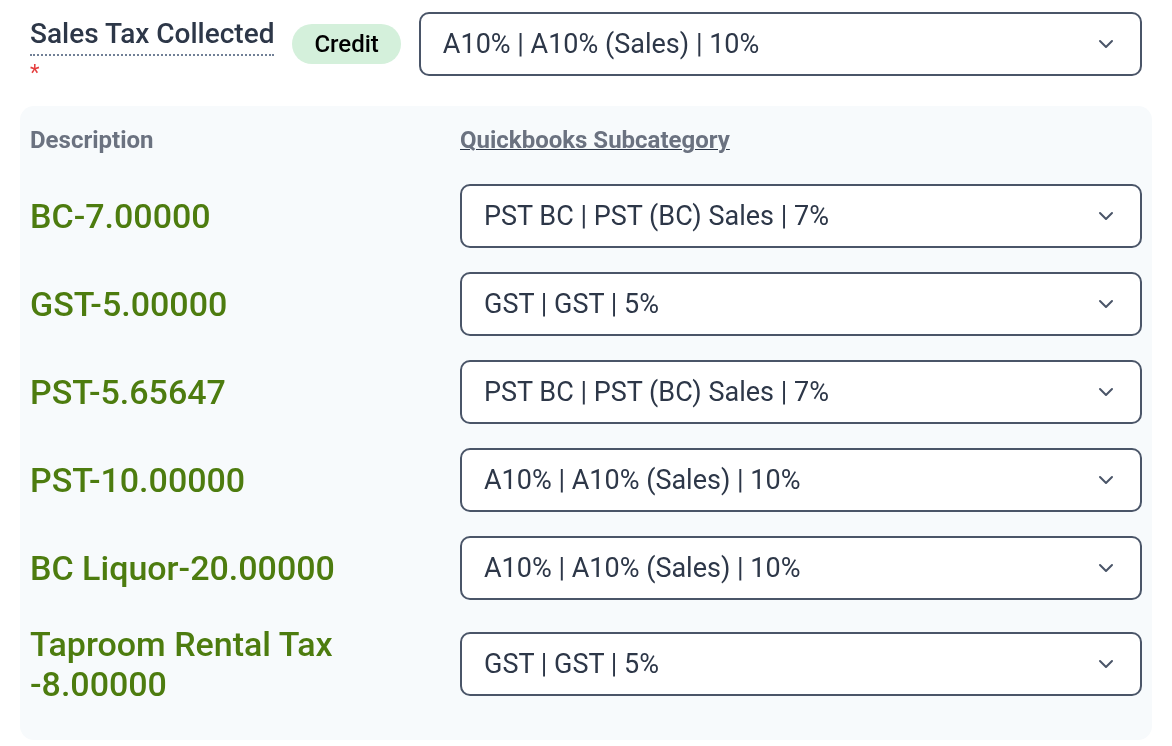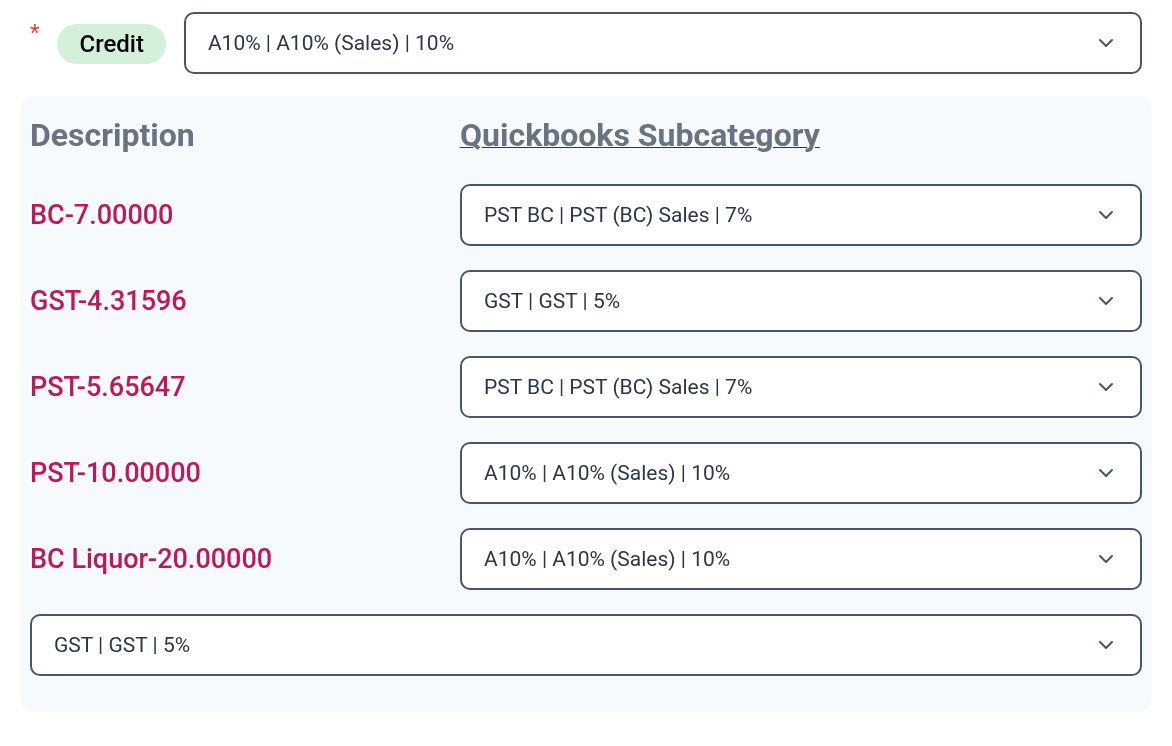--- a/index.html
+++ b/index.html
@@ -48,21 +48,21 @@
       padding: 6px 22px;
       border-radius: 999px;
       margin-top: 14px;
       white-space: nowrap;
     }
     .select-box {
       flex: 1;
       border: 2px solid #4a5568;
       border-radius: 10px;
       padding: 14px 22px;
-      font-size: 21px;
+      font-size: 27px;
       color: #2d3748;
       display: flex;
       align-items: center;
       justify-content: space-between;
       background: #ffffff;
       cursor: pointer;
       min-height: 62px;
     }
     .select-box-top {
       margin-top: 2px;
@@ -86,43 +86,44 @@
     }
     .col-desc {
       width: 430px;
       flex-shrink: 0;
     }
     .col-qb {
       flex: 1;
       text-decoration: underline;
     }
     .header-text {
-      font-size: 32px;
+      font-size: 24px;
       font-weight: 700;
       color: #6b7280;
     }
     .row {
       display: flex;
       align-items: center;
       padding: 12px 10px;
     }
     .desc-text {
-      font-size: 27px;
+      font-size: 34px;
       font-weight: 500;
-      color: #be185d;
+      color: #4d7c0f;
     }
     .row .select-box {
       flex: 1;
     }
   </style>
 </head>
 <body>
 
 <div class="top-row">
   <div class="field-label">
+    <span class="field-label-text">Sales Tax Collected</span>
     <span class="required-star">*</span>
   </div>
   <span class="credit-badge">Credit</span>
   <div class="select-box select-box-top">
     <span>A10% | A10% (Sales) | 10%</span>
     <svg class="chevron" viewBox="0 0 24 24" fill="none" stroke="#4a5568" stroke-width="2" stroke-linecap="round" stroke-linejoin="round">
       <polyline points="6 9 12 15 18 9"></polyline>
     </svg>
   </div>
 </div>
@@ -141,21 +142,21 @@
     <div class="col-desc"><span class="desc-text">BC-7.00000</span></div>
     <div class="select-box">
       <span>PST BC | PST (BC) Sales | 7%</span>
       <svg class="chevron" viewBox="0 0 24 24" fill="none" stroke="#4a5568" stroke-width="2" stroke-linecap="round" stroke-linejoin="round">
           <polyline points="6 9 12 15 18 9"></polyline>
         </svg>
     </div>
   </div>
 
   <div class="row">
-    <div class="col-desc"><span class="desc-text">GST-4.31596</span></div>
+    <div class="col-desc"><span class="desc-text">GST-5.00000</span></div>
     <div class="select-box">
       <span>GST | GST | 5%</span>
       <svg class="chevron" viewBox="0 0 24 24" fill="none" stroke="#4a5568" stroke-width="2" stroke-linecap="round" stroke-linejoin="round">
           <polyline points="6 9 12 15 18 9"></polyline>
         </svg>
     </div>
   </div>
 
   <div class="row">
     <div class="col-desc"><span class="desc-text">PST-5.65647</span></div>
@@ -181,20 +182,21 @@
     <div class="col-desc"><span class="desc-text">BC Liquor-20.00000</span></div>
     <div class="select-box">
       <span>A10% | A10% (Sales) | 10%</span>
       <svg class="chevron" viewBox="0 0 24 24" fill="none" stroke="#4a5568" stroke-width="2" stroke-linecap="round" stroke-linejoin="round">
           <polyline points="6 9 12 15 18 9"></polyline>
         </svg>
     </div>
   </div>
 
   <div class="row">
+    <div class="col-desc"><span class="desc-text">Taproom Rental Tax -8.00000</span></div>
     <div class="select-box">
       <span>GST | GST | 5%</span>
       <svg class="chevron" viewBox="0 0 24 24" fill="none" stroke="#4a5568" stroke-width="2" stroke-linecap="round" stroke-linejoin="round">
           <polyline points="6 9 12 15 18 9"></polyline>
         </svg>
     </div>
   </div>
 
 </div>
 

